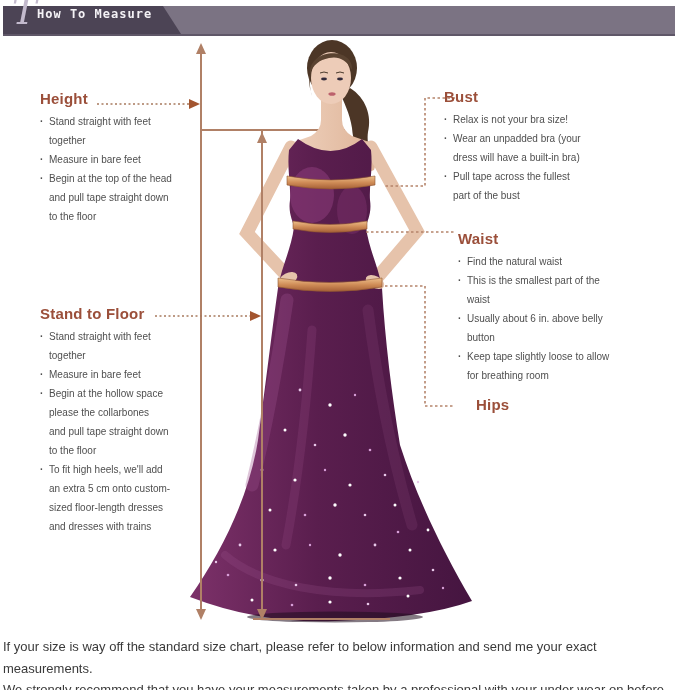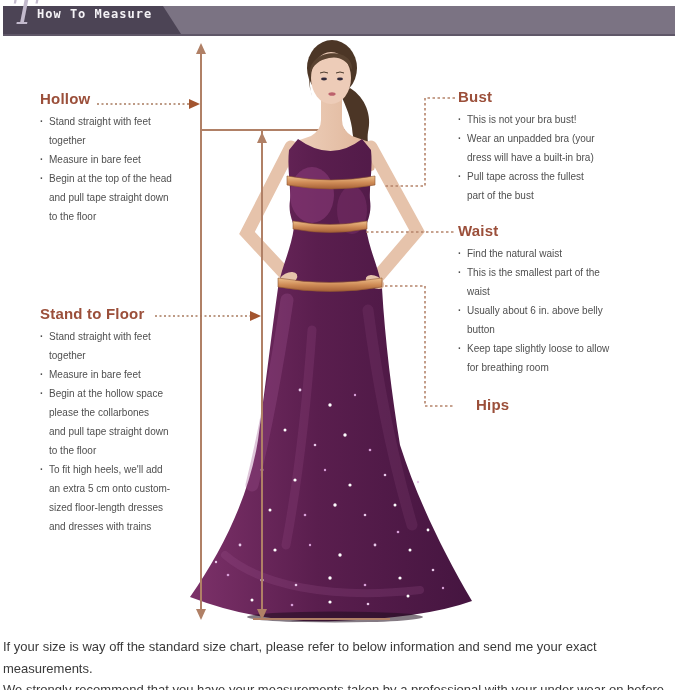--- a/index.html
+++ b/index.html
@@ -36,22 +36,22 @@
   ul.bullets{margin:0;padding:0;list-style:none;}
   ul.bullets li{
     position:relative;padding-left:9px;margin:0;
     font-size:10px;line-height:19px;color:#4f4f4f;white-space:pre-line;
   }
   ul.bullets li::before{
     content:"\00B7";position:absolute;left:0;top:0;color:#4f4f4f;font-weight:bold;
   }
   .sec-height{left:40px;top:90px;width:165px;}
   .sec-hollow{left:40px;top:305px;width:175px;}
-  .sec-bust{left:458px;top:88px;width:220px;}
-  .sec-waist{left:458px;top:222px;width:222px;}
+  .sec-bust{left:444px;top:88px;width:220px;}
+  .sec-waist{left:458px;top:230px;width:222px;}
   .sec-hips{left:476px;top:396px;width:220px;}
   
   .footer-note{
     position:absolute;left:3px;top:636px;width:685px;z-index:2;
     font-size:13px;line-height:21.5px;color:#3a3a3a;white-space:pre-line;
   }
   
   .figure-svg{position:absolute;left:0;top:0;z-index:1;}
 </style>
 </head>
@@ -206,21 +206,21 @@
     </g>
   </svg>
 
   <div class="header-bar">
     <div class="header-dark"></div>
   </div>
   <span class="script-t">T</span>
   <span class="header-title">How To Measure</span>
 
   <div class="section sec-height">
-    <div class="sec-title">Hollow</div>
+    <div class="sec-title">Height</div>
     <ul class="bullets">
         <li>Stand straight with feet
 together</li>
         <li>Measure in bare feet</li>
         <li>Begin at the top of the head
 and pull tape straight down
 to the floor</li>
       </ul>
   </div>
   <div class="section sec-hollow">
@@ -236,21 +236,21 @@
         <li>To fit high heels, we'll add
 an extra 5 cm onto custom-
 sized floor-length dresses
 and dresses with trains</li>
       </ul>
   </div>
 
   <div class="section sec-bust">
     <div class="sec-title">Bust</div>
     <ul class="bullets">
-        <li>This is not your bra bust!</li>
+        <li>Relax is not your bra size!</li>
         <li>Wear an unpadded bra (your
 dress will have a built-in bra)</li>
         <li>Pull tape across the fullest
 part of the bust</li>
       </ul>
   </div>
   <div class="section sec-waist">
     <div class="sec-title">Waist</div>
     <ul class="bullets">
         <li>Find the natural waist</li>

